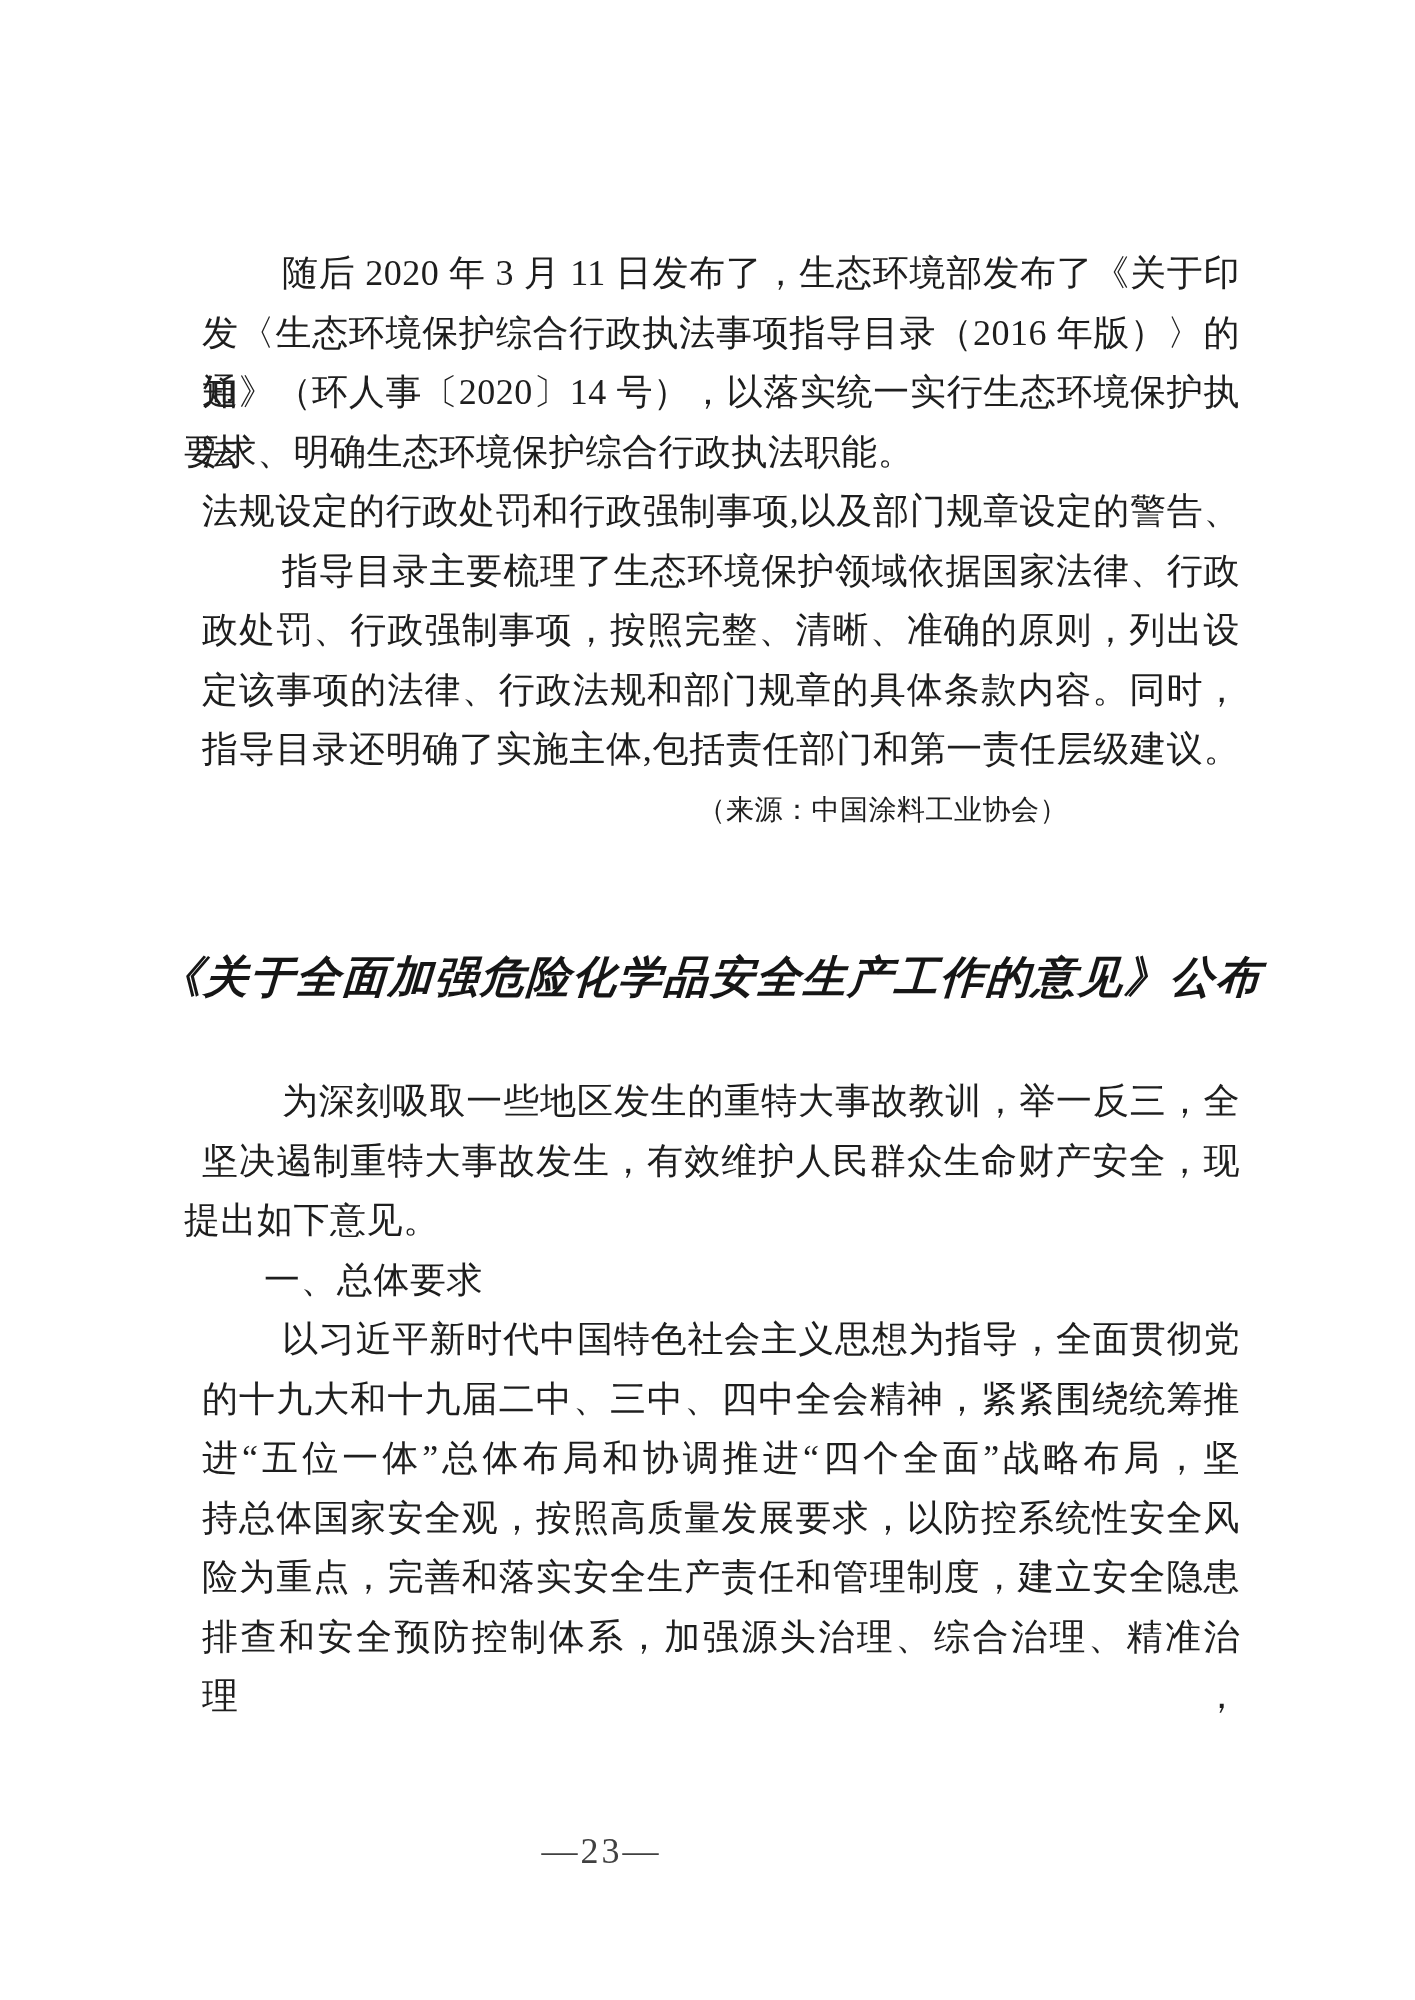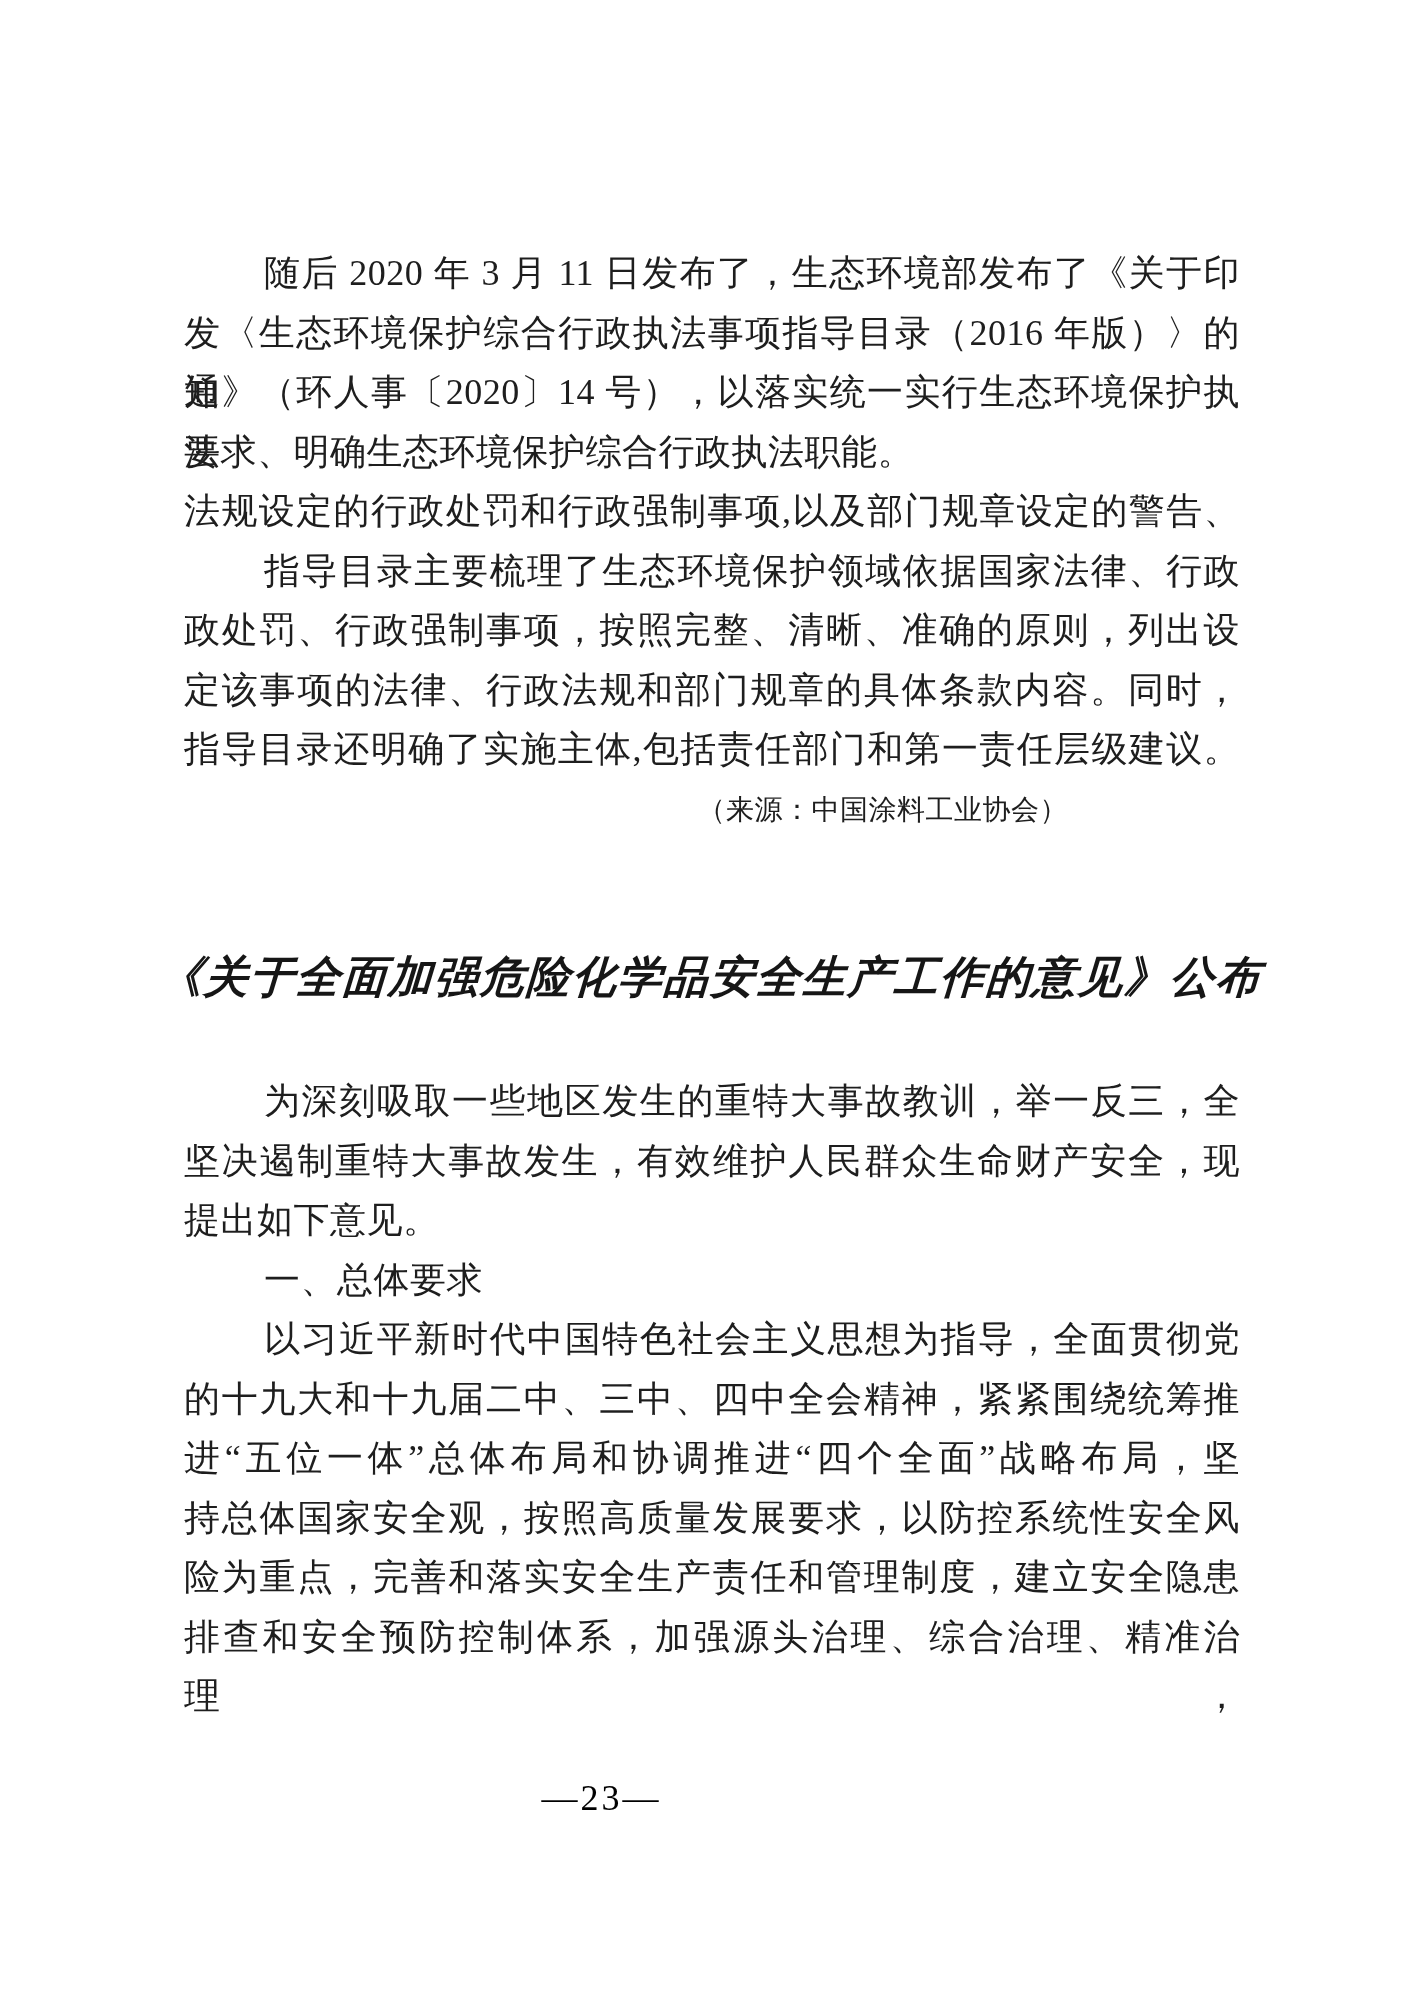--- a/index.html
+++ b/index.html
@@ -27,20 +27,21 @@
     line-height: 59.5px;
     font-size: 36px;
     letter-spacing: 0.5px;
     white-space: normal;
     overflow: visible;
   }
   .justify {
     text-align: justify;
     text-align-last: justify;
     text-justify: inter-character;
+    margin-left: 18px;
   }
   .indent { text-indent: 80px; }
   .src-line {
     text-align: right;
     padding-right: 172px;
     box-sizing: border-box;
     font-size: 28px;
   }
   #article2-heading {
     position: absolute;
@@ -52,27 +53,27 @@
     line-height: 64px;
     font-weight: 700;
     font-style: italic;
     letter-spacing: 2px;
     transform: skewX(-3deg);
     color: #161616;
   }
   #page-footer {
     position: absolute;
     left: 0;
-    top: 1774px;
+    top: 1827px;
     width: 1203px;
     text-align: center;
     font-size: 36px;
     line-height: 48px;
     letter-spacing: 3px;
-    color: #000000;
+    color: #404040;
   }
 </style>
 </head>
 <body>
 
 <div class="text-block" id="article1-block">
   <div class="line indent justify">随后 2020 年 3 月 11 日发布了，生态环境部发布了《关于印</div>
   <div class="line justify">发〈生态环境保护综合行政执法事项指导目录（2016 年版）〉的通</div>
   <div class="line justify">知》（环人事〔2020〕14 号），以落实统一实行生态环境保护执法</div>
   <div class="line">要求、明确生态环境保护综合行政执法职能。</div>

